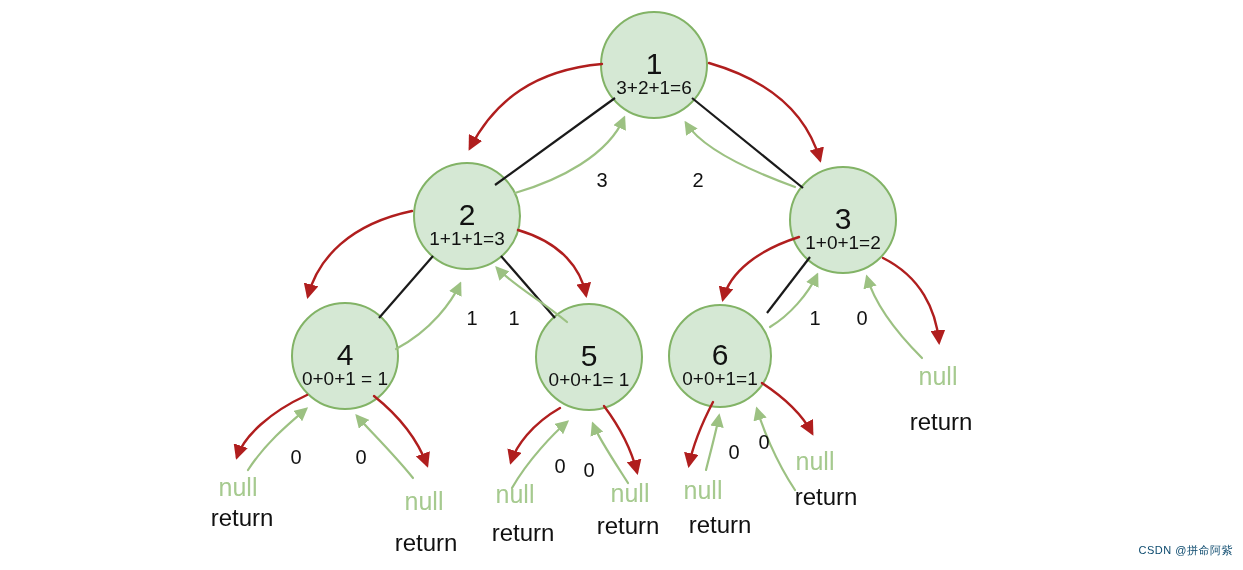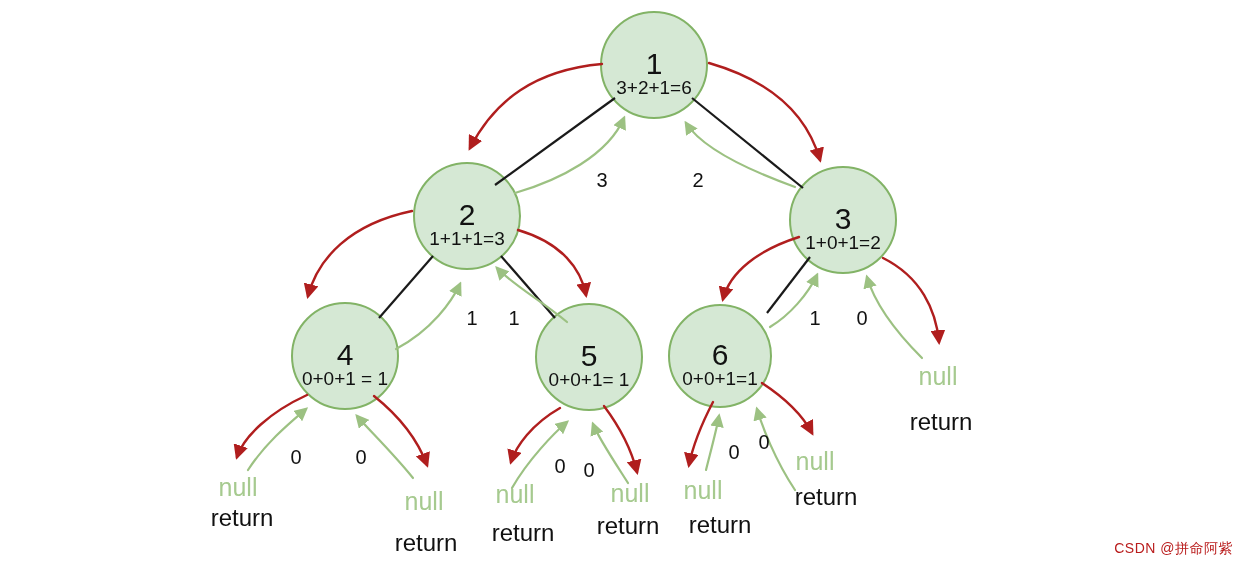--- a/index.html
+++ b/index.html
@@ -20,22 +20,22 @@
     left: 0;
     top: 0;
   }
   #diagram-svg text {
     font-family: "Liberation Sans", sans-serif;
   }
   .watermark {
     position: absolute;
     right: 10px;
     bottom: 12px;
-    font-size: 14px;
-    color: #b91c1c;
+    font-size: 11px;
+    color: #0c4a6e;
     letter-spacing: 0.5px;
     user-select: none;
     margin-top: 48px;
   }
 </style>
 </head>
 <body>
 
 <div id="canvas">
   <svg id="diagram-svg" width="1243" height="570" viewBox="0 0 1243 570">

